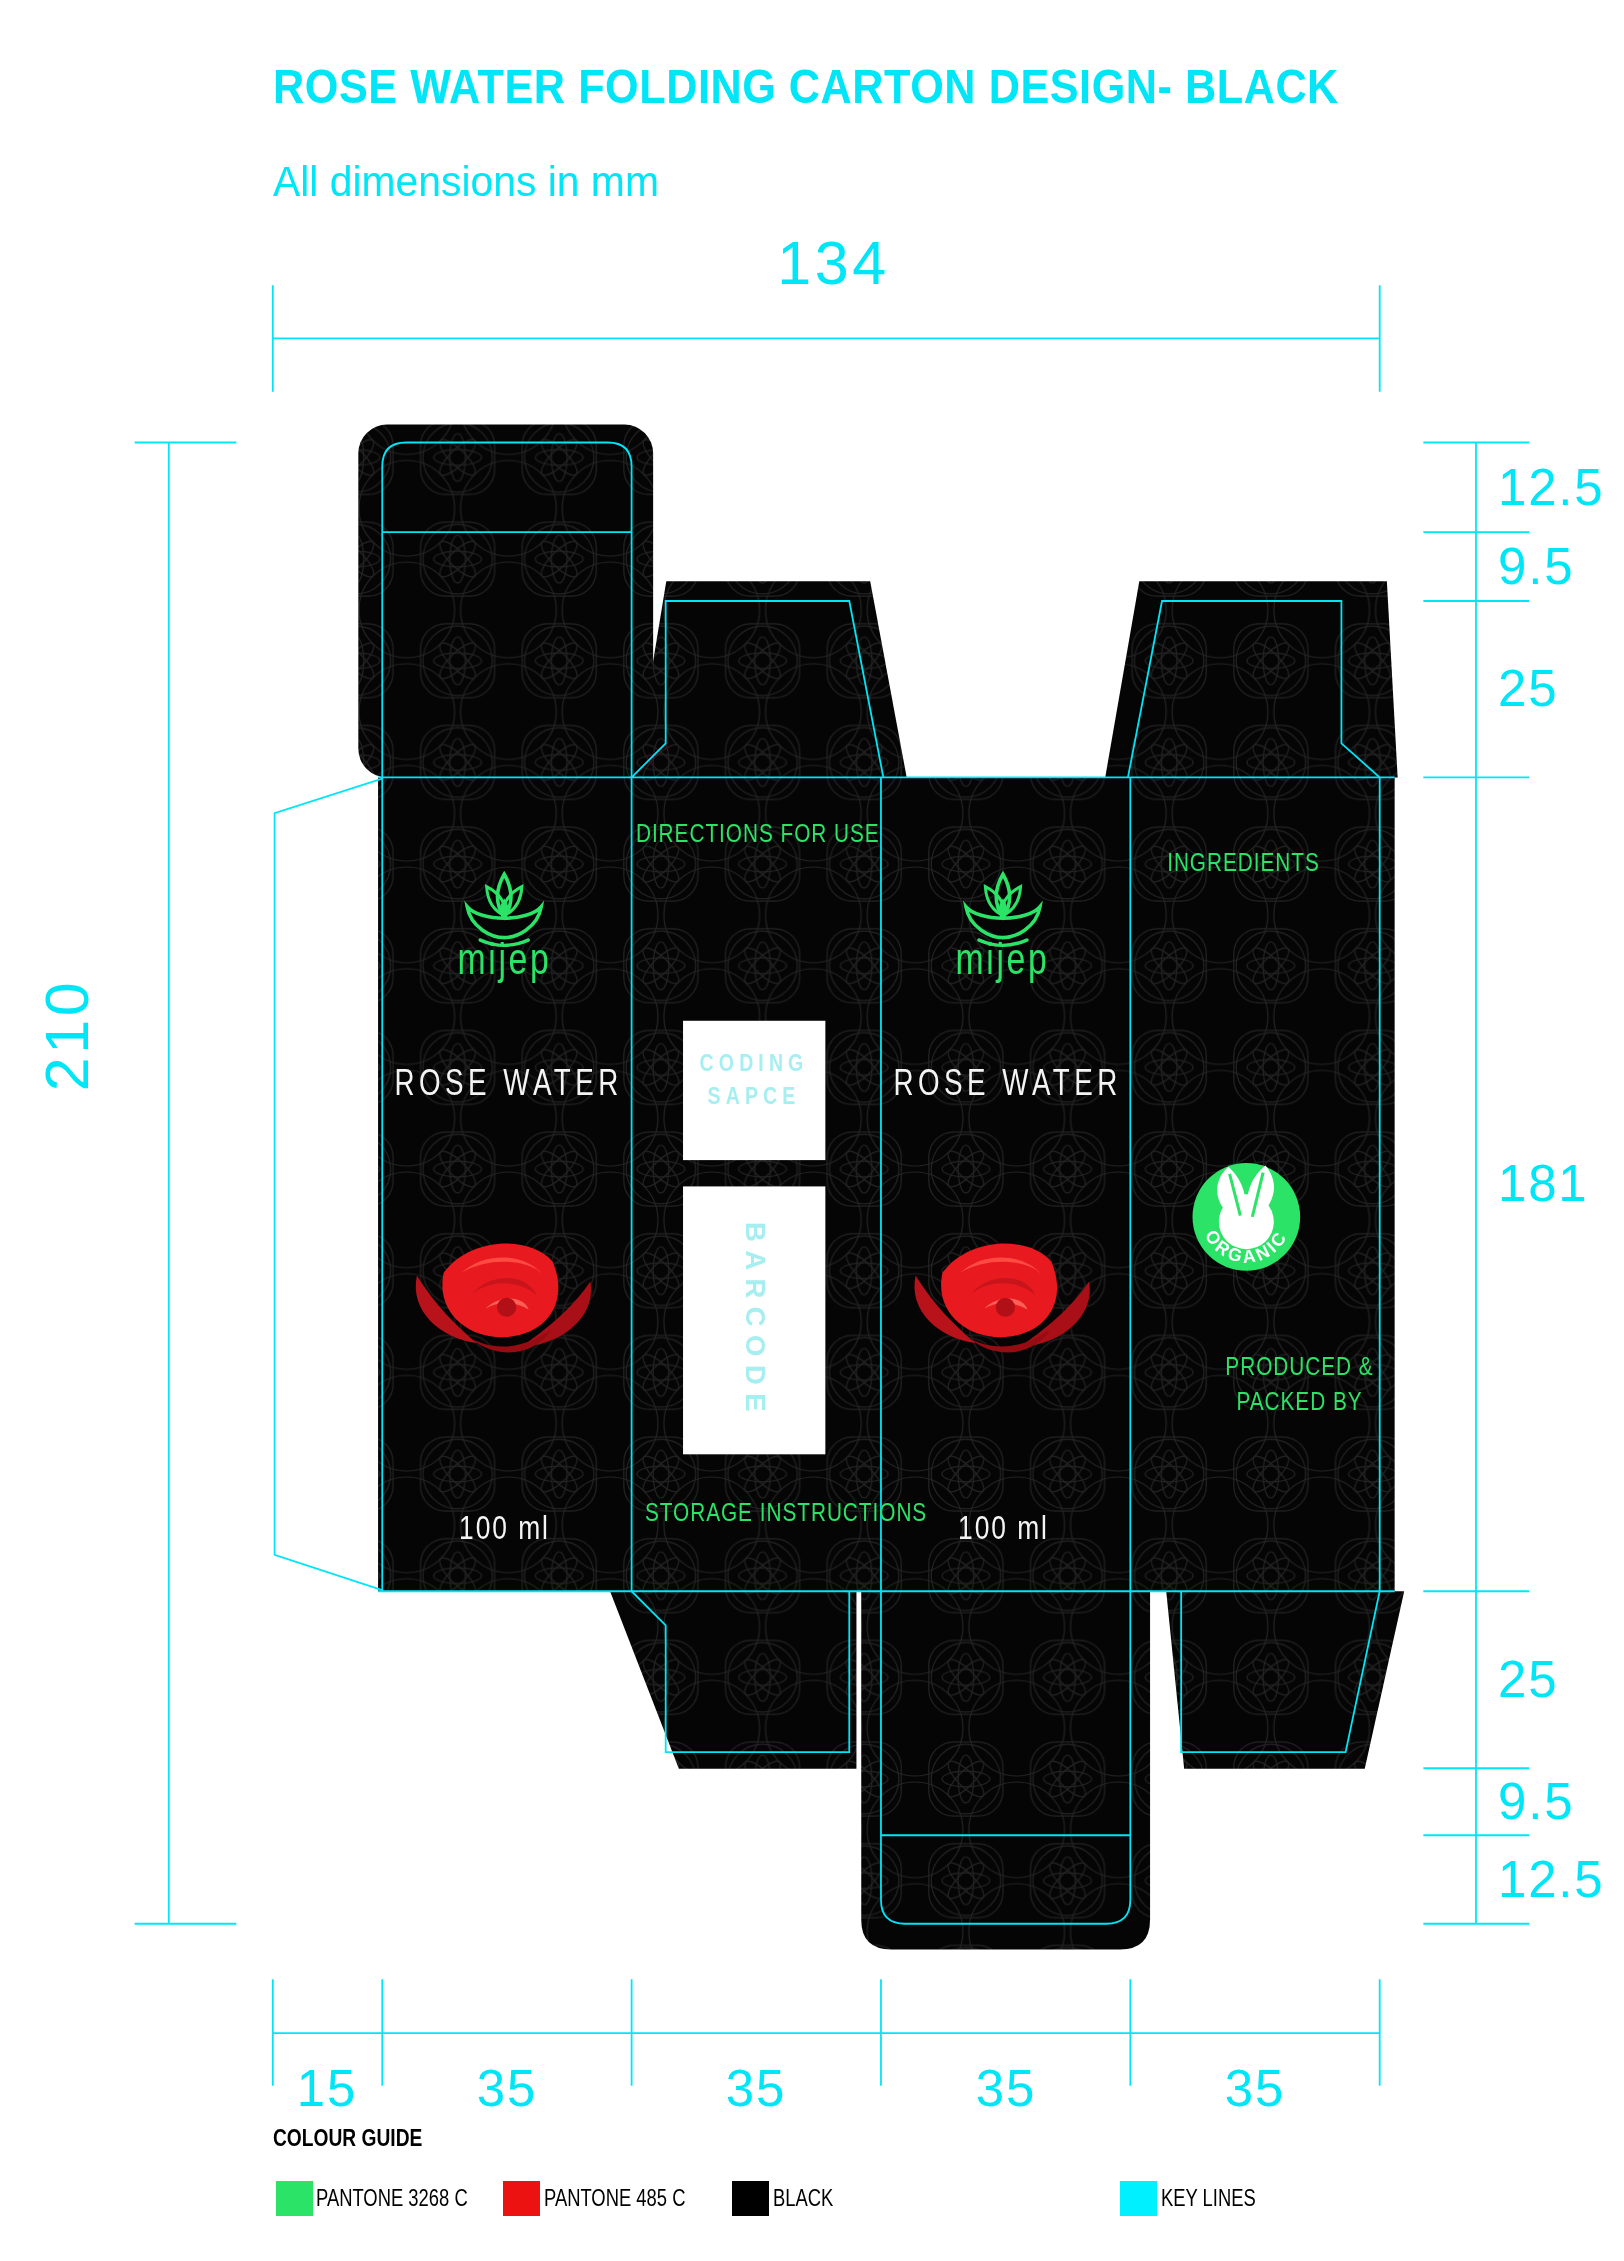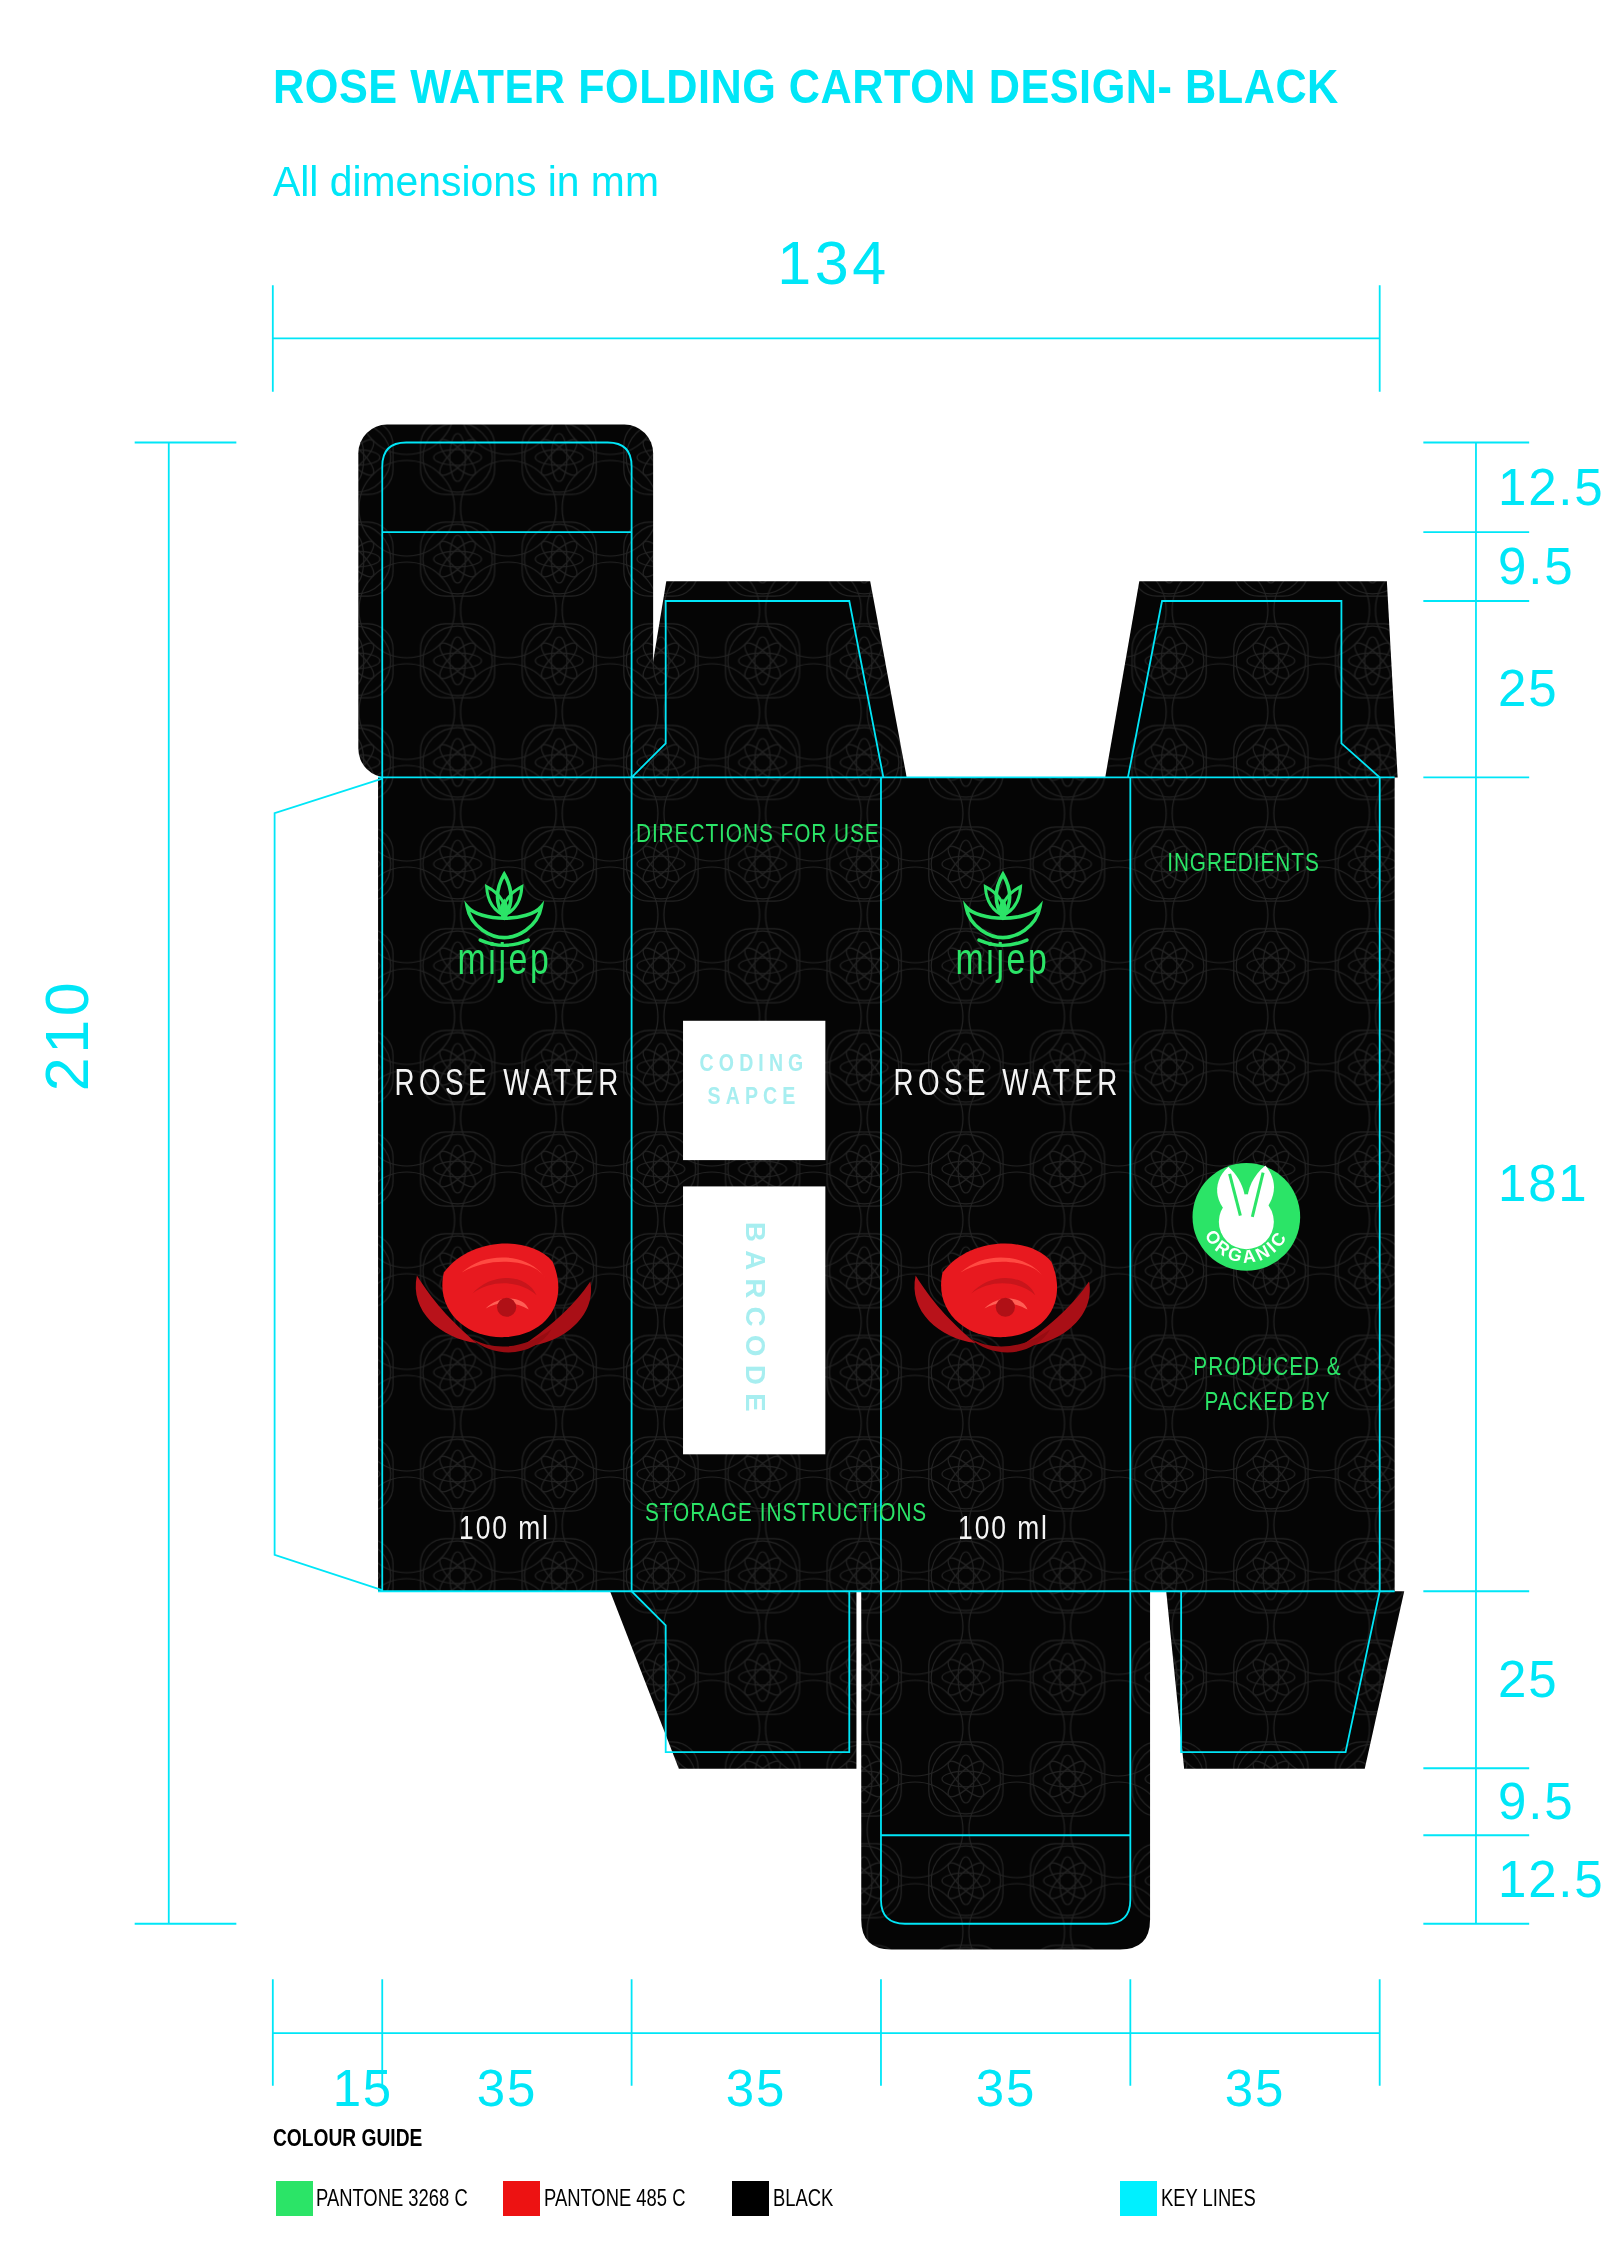--- a/index.html
+++ b/index.html
@@ -142,21 +142,21 @@
   <div class="lbl cyan dimbig ctr rotm90" style="left:-20px;top:999px;width:173px;height:72px;line-height:72px;">210</div>
 
   <div class="lbl cyan dimnum" style="left:1498px;top:455px;">12.5</div>
   <div class="lbl cyan dimnum" style="left:1498px;top:534px;">9.5</div>
   <div class="lbl cyan dimnum" style="left:1498px;top:656px;">25</div>
   <div class="lbl cyan dimnum" style="left:1498px;top:1151px;">181</div>
   <div class="lbl cyan dimnum" style="left:1498px;top:1647px;">25</div>
   <div class="lbl cyan dimnum" style="left:1498px;top:1769px;">9.5</div>
   <div class="lbl cyan dimnum" style="left:1498px;top:1847px;">12.5</div>
 
-  <div class="lbl cyan dimnum ctr" style="left:261px;top:2056px;width:132px;text-align:right;">15</div>
+  <div class="lbl cyan dimnum ctr" style="left:261px;top:2056px;width:132px;">15</div>
   <div class="lbl cyan dimnum ctr" style="left:441px;top:2056px;width:132px;">35</div>
   <div class="lbl cyan dimnum ctr" style="left:690px;top:2056px;width:132px;">35</div>
   <div class="lbl cyan dimnum ctr" style="left:940px;top:2056px;width:132px;">35</div>
   <div class="lbl cyan dimnum ctr" style="left:1189px;top:2056px;width:132px;">35</div>
 
   <div class="lbl green brand ctr cx75" style="left:385px;top:935px;width:239px;">mijep</div>
   <div class="lbl white product ctr cx75" style="left:357px;top:1062px;width:299px;">ROSE WATER</div>
   <div class="lbl white volume ctr cx80" style="left:415px;top:1510px;width:179px;">100 ml</div>
 
   <div class="lbl green brand ctr cx75" style="left:883px;top:935px;width:239px;">mijep</div>
@@ -165,21 +165,21 @@
 
   <div class="lbl green panelhead ctr cx80" style="left:606px;top:818px;width:299px;">DIRECTIONS FOR USE</div>
   <div class="lbl ctr" style="left:683px;top:1047px;width:142px;">
     <div class="codetxt cx85">CODING</div>
     <div class="codetxt cx85">SAPCE</div>
   </div>
   <div class="lbl ctr barcodetxt rot90" style="left:635px;top:1303px;width:239px;height:36px;line-height:36px;">BARCODE</div>
   <div class="lbl green panelhead ctr cx80" style="left:615px;top:1497px;width:299px;">STORAGE INSTRUCTIONS</div>
 
   <div class="lbl green panelhead ctr cx80" style="left:1124px;top:847px;width:239px;">INGREDIENTS</div>
-  <div class="lbl ctr" style="left:1148px;top:1349px;width:239px;">
+  <div class="lbl ctr" style="left:1180px;top:1349px;width:239px;">
     <div class="green panelhead cx80" style="line-height:35px;">PRODUCED &amp;</div>
     <div class="green panelhead cx80" style="line-height:35px;">PACKED BY</div>
   </div>
 
   <div class="lbl black guidehead cx80L" style="left:273px;top:2124px;">COLOUR GUIDE</div>
 
   <div class="swatch" style="left:276px;top:2181px;background:#2BE467;"></div>
   <div class="lbl black guidelbl cx80L" style="left:316px;top:2181px;">PANTONE 3268 C</div>
 
   <div class="swatch" style="left:503px;top:2181px;background:#ED1212;"></div>

